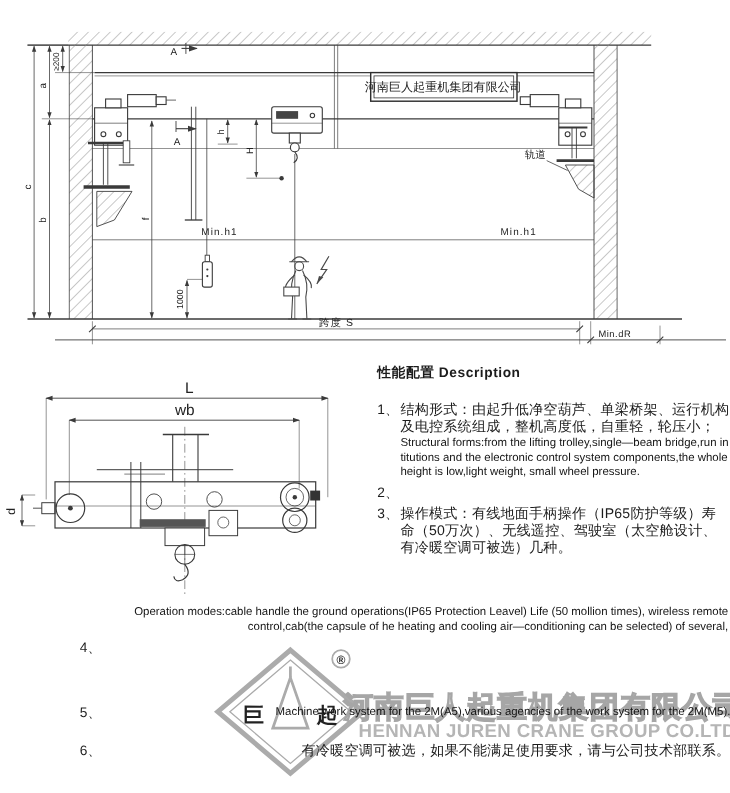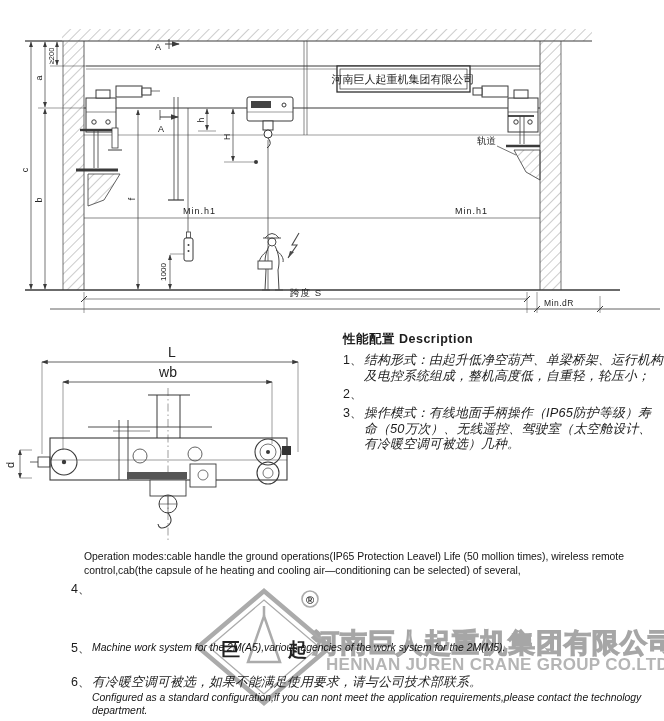--- a/index.html
+++ b/index.html
@@ -2,27 +2,27 @@
 <html><head>
 <meta charset="utf-8">
 <style>
   html,body{margin:0;padding:0;background:#fff;}
   body{width:664px;height:721px;position:relative;overflow:hidden;
        font-family:"Liberation Sans","DejaVu Sans",sans-serif;color:#1c1c1c;}
   svg text{font-family:"Liberation Sans","DejaVu Sans",sans-serif;fill:#222;stroke:none;}
   .layer{position:absolute;left:0;top:0;}
   
   .desc-col{position:absolute;left:343px;top:331px;width:321px;z-index:3;}
-  .desc-title{font-size:12.5px;font-weight:bold;letter-spacing:.5px;margin-bottom:4px;}
+  .desc-title{font-size:12.5px;font-weight:bold;letter-spacing:.5px;margin-bottom:16px;}
   .item{display:flex;margin-bottom:3px;}
   .item .n{width:21px;flex:none;font-size:12.5px;line-height:16px;}
-  .item .bd{flex:1;font-style:italic;}
+  .item .bd{flex:1;}
   .zh{font-size:12.8px;line-height:15.5px;letter-spacing:.2px;}
   .en{font-size:10.4px;line-height:13.6px;margin-top:1px;color:#141414;}
-  .fw{position:absolute;z-index:3;}
+  .fw{position:absolute;z-index:3;text-align:right;}
   #op-en{left:84px;top:549px;width:578px;font-size:10.4px;line-height:14px;}
   #item4{left:71px;top:581px;width:593px;}
   #item5{left:71px;top:640px;width:593px;}
   #item6{left:71px;top:674px;width:593px;}
   
   .wm{position:absolute;z-index:1;pointer-events:none;}
   .wm-zh{left:312px;top:625px;font-size:27px;font-weight:700;letter-spacing:1px;
          color:#e0e0e0;-webkit-text-stroke:1.2px #a6a6a6;white-space:nowrap;}
   .wm-en{left:326px;top:655px;font-size:17px;font-weight:600;color:#b5b5b5;
          letter-spacing:.3px;white-space:nowrap;}
@@ -270,20 +270,21 @@
   <text transform="rotate(-90 14 133)" x="14" y="133" font-size="11" text-anchor="middle">d</text>
 </svg>
 
 <div class="desc-col">
   <div class="desc-title">性能配置 Description</div>
 
   <div class="item">
     <span class="n">1、</span>
     <div class="bd">
       <div class="zh">结构形式：由起升低净空葫芦、单梁桥架、运行机构及电控系统组成，整机高度低，自重轻，轮压小；</div>
+      <div class="en">Structural forms:from the lifting trolley,single—beam bridge,run in titutions and the electronic control system components,the whole height is low,light weight, small wheel pressure.</div>
     </div>
   </div>
 
   <div class="item">
     <span class="n">2、</span>
     <div class="bd">
     </div>
   </div>
 
   <div class="item">
@@ -306,15 +307,14 @@
   <span class="n">5、</span>
   <div class="bd">
     <div class="en">Machine work system for the 2M(A5),various agencies of the work system for the 2M(M5).</div>
   </div>
 </div>
 
 <div class="fw item" id="item6">
   <span class="n">6、</span>
   <div class="bd">
     <div class="zh">有冷暖空调可被选，如果不能满足使用要求，请与公司技术部联系。</div>
-    <div class="en">Configured as a standard configuration,if you can nont meet the application requirements,please contact the technology department.</div>
   </div>
 </div>
 
 </body></html>

